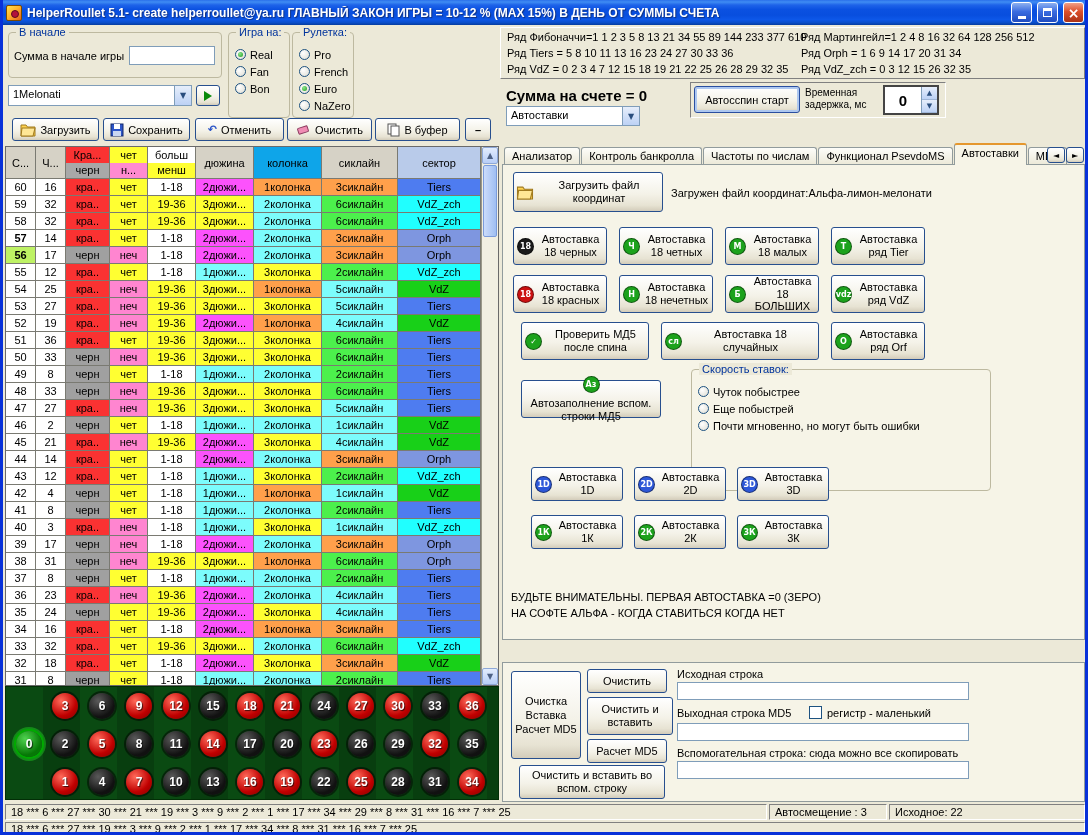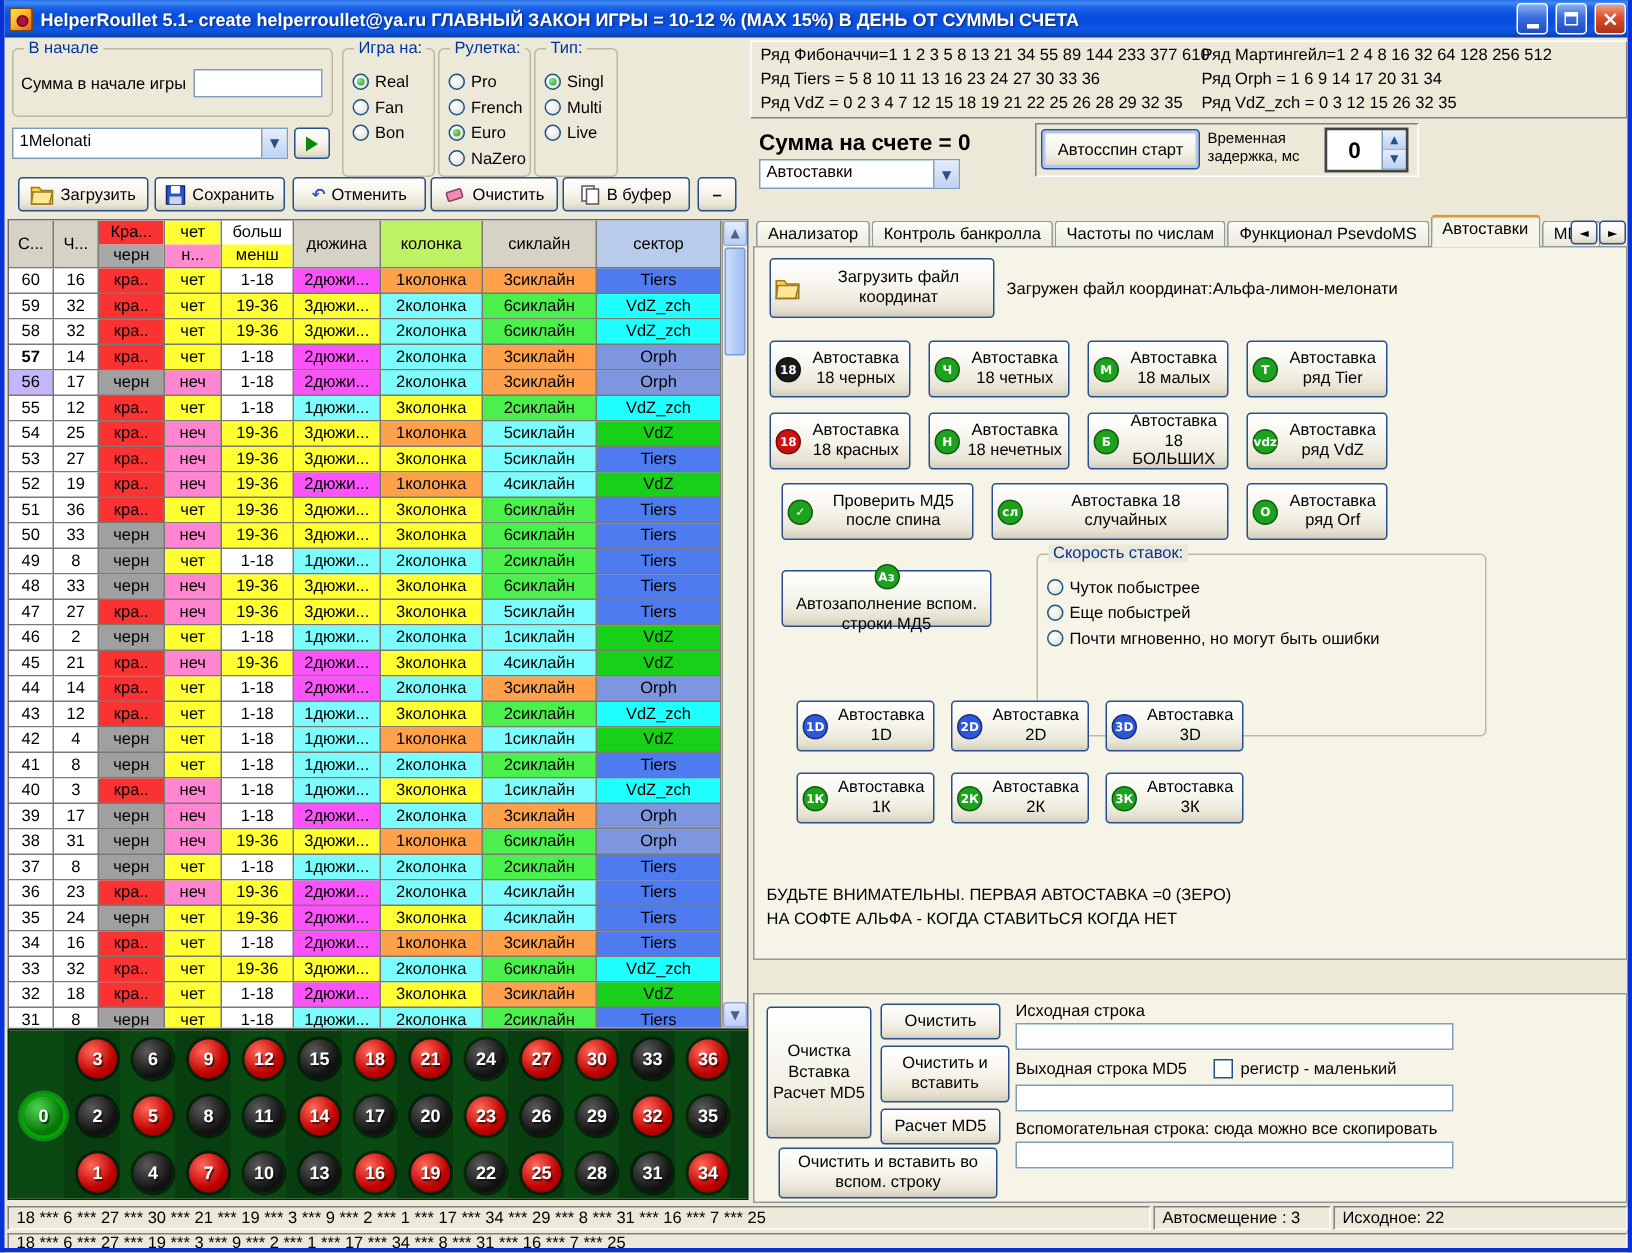--- a/index.html
+++ b/index.html
@@ -138,37 +138,20 @@
           <div class="radio-row">
             <span class="radio on"></span>
             <span>Euro</span>
           </div>
           <div class="radio-row">
             <span class="radio"></span>
             <span>NaZero</span>
           </div>
         </div>
     </div>
-    <div class="gbox" style="left:353px;top:7px;width:56px;height:86px">
-      <span class="legend">Тип:</span>
-      <div class="radios">
-          <div class="radio-row">
-            <span class="radio on"></span>
-            <span>Singl</span>
-          </div>
-          <div class="radio-row">
-            <span class="radio"></span>
-            <span>Multi</span>
-          </div>
-          <div class="radio-row">
-            <span class="radio"></span>
-            <span>Live</span>
-          </div>
-        </div>
-    </div>
 
     <div class="combo" style="left:5px;top:60px;width:184px;height:21px">
       <span class="val">1Melonati</span>
       <span class="drop">▼</span>
     </div>
     <div class="btn abs" style="left:193px;top:60px;width:24px;height:21px">
       <span style="width:0;height:0;border-left:8px solid #0A8A0A;border-top:5px solid transparent;border-bottom:5px solid transparent"></span>
     </div>
 
     <div class="btn abs" style="left:9px;top:93px;width:87px;height:23px">
@@ -216,21 +199,21 @@
             </div>
             <div class="tcell split">
               <div class="hhalf" style="background: rgb(255, 255, 50);">чет</div>
               <div class="hhalf" style="background: rgb(255, 138, 208);">н...</div>
             </div>
             <div class="tcell split">
               <div class="hhalf" style="background: rgb(255, 255, 255);">больш</div>
               <div class="hhalf" style="background: rgb(255, 255, 50);">менш</div>
             </div>
             <div class="tcell" style="background: rgb(214, 210, 198);">дюжина</div>
-            <div class="tcell" style="background: #bef264;">колонка</div>
+            <div class="tcell" style="background: #0ea5e9;">колонка</div>
             <div class="tcell" style="background: rgb(214, 210, 198);">сиклайн</div>
             <div class="tcell" style="background: rgb(185, 203, 234);">сектор</div>
           </div>
           <div class="trow">
             <div class="tcell" style="background: rgb(255, 255, 255);">60</div>
             <div class="tcell" style="background: rgb(255, 255, 255);">16</div>
             <div class="tcell" style="background: rgb(250, 50, 50);">кра..</div>
             <div class="tcell" style="background: rgb(255, 255, 50);">чет</div>
             <div class="tcell" style="background: rgb(255, 255, 255);">1-18</div>
             <div class="tcell" style="background: rgb(252, 82, 252);">2дюжи...</div>
@@ -265,21 +248,21 @@
             <div class="tcell" style="background: rgb(255, 255, 255);">14</div>
             <div class="tcell" style="background: rgb(250, 50, 50);">кра..</div>
             <div class="tcell" style="background: rgb(255, 255, 50);">чет</div>
             <div class="tcell" style="background: rgb(255, 255, 255);">1-18</div>
             <div class="tcell" style="background: rgb(252, 82, 252);">2дюжи...</div>
             <div class="tcell" style="background: rgb(124, 252, 252);">2колонка</div>
             <div class="tcell" style="background: rgb(255, 160, 75);">3сиклайн</div>
             <div class="tcell" style="background: rgb(126, 150, 224);">Orph</div>
           </div>
           <div class="trow">
-            <div class="tcell" style="background: #c4b5fd;">56</div>
+            <div class="tcell" style="background: #bef264; font-weight: bold;">56</div>
             <div class="tcell" style="background: rgb(255, 255, 255);">17</div>
             <div class="tcell" style="background: rgb(160, 160, 160);">черн</div>
             <div class="tcell" style="background: rgb(255, 133, 208);">неч</div>
             <div class="tcell" style="background: rgb(255, 255, 255);">1-18</div>
             <div class="tcell" style="background: rgb(252, 82, 252);">2дюжи...</div>
             <div class="tcell" style="background: rgb(124, 252, 252);">2колонка</div>
             <div class="tcell" style="background: rgb(255, 160, 75);">3сиклайн</div>
             <div class="tcell" style="background: rgb(126, 150, 224);">Orph</div>
           </div>
           <div class="trow">

